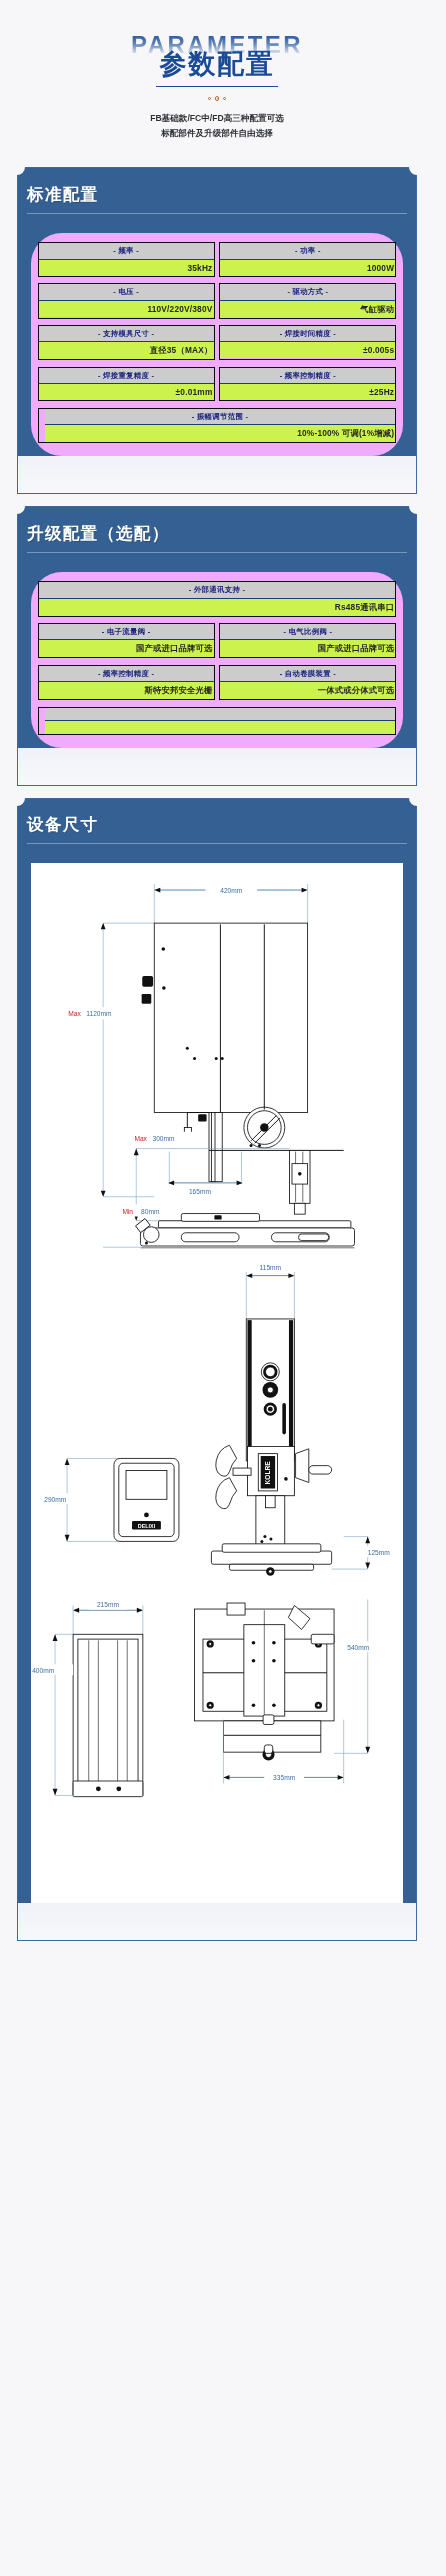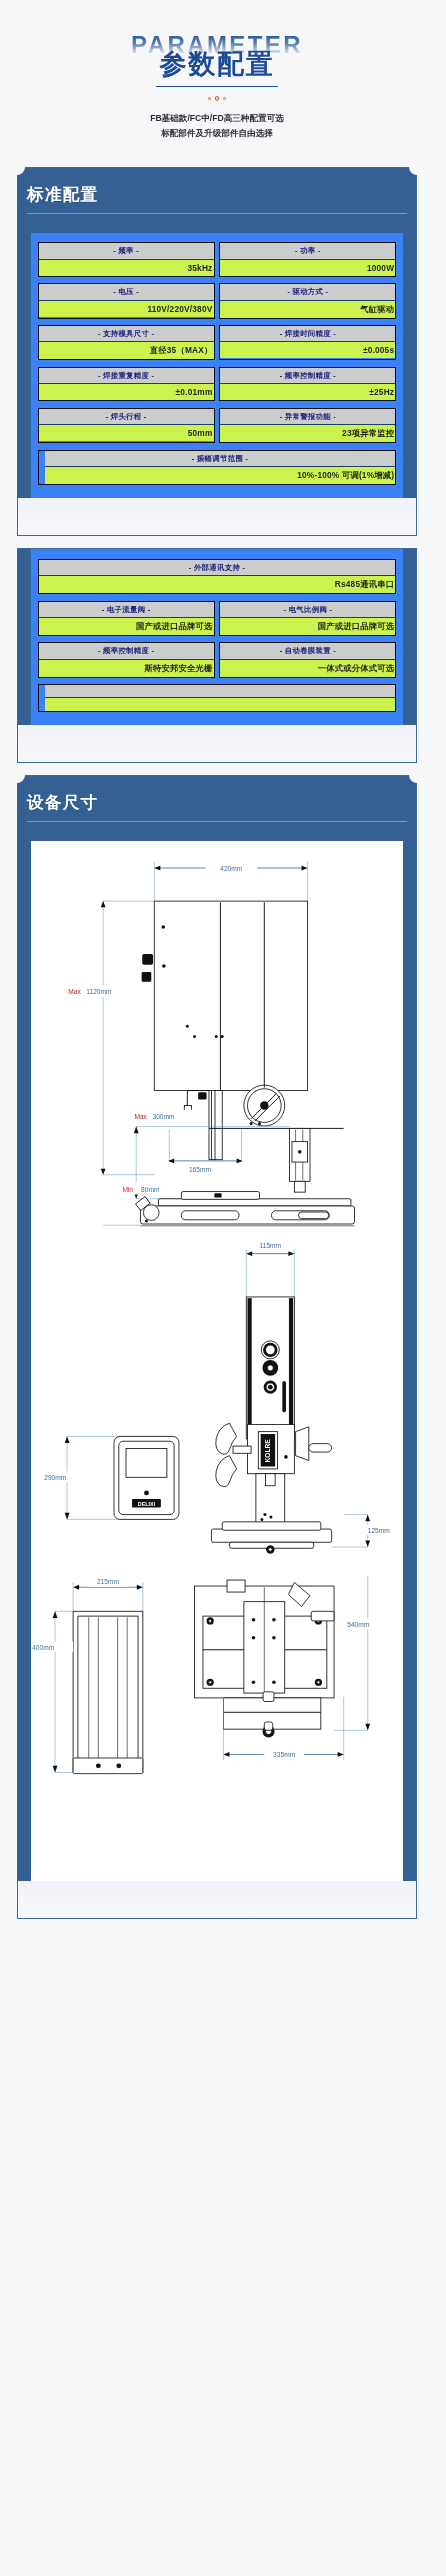--- a/index.html
+++ b/index.html
@@ -72,21 +72,21 @@
     font-size: 16.6px;
     font-weight: 800;
     color: #ffffff;
     letter-spacing: 1.2px;
     text-shadow: 0.6px 0.6px 0 rgba(0,0,0,.18);
     padding-bottom: 7px;
     border-bottom: 0.6px solid rgba(255,255,255,.35);
   }
   .card-head .head-pad { height: 13px; }
   .card-body { background: #356093; padding: 0 0 0; }
-  .spec-wrap { background: #3b82f6; margin: 0 13px; padding: 9.5px 7px 13px; }
+  .spec-wrap { background: #f0abfc; margin: 0 13px; padding: 9.5px 7px 13px; border-radius: 31px; }
   .card-foot { height: 37px; background: linear-gradient(180deg,#f0f2f8 0%, #f7f8fb 100%); }
 
   
   .spec-row { display: flex; gap: 4.7px; margin-bottom: 6.5px; }
   .spec-row:last-child { margin-bottom: 0; }
   .spec-cell { flex: 1 1 0; border: 1.2px solid #0d0d0d; }
   .spec-cell.full { flex: 1 1 100%; padding-left: 6px; }
   .spec-label {
     background: #cccccc;
     color: #1a237e;
@@ -187,44 +187,38 @@
           <div class="spec-cell">
             <div class="spec-label">- 焊接重复精度 -</div>
             <div class="spec-value">±0.01mm</div>
           </div>
           <div class="spec-cell">
             <div class="spec-label">- 频率控制精度 -</div>
             <div class="spec-value">±25Hz</div>
           </div>
         </div>
 
-        <div class="spec-row">
-          <div class="spec-cell">
-            <div class="spec-label">- 焊头行程 -</div>
-            <div class="spec-value">50mm</div>
-          </div>
-          <div class="spec-cell">
-            <div class="spec-label">- 异常警报功能 -</div>
-            <div class="spec-value">23项异常监控</div>
-          </div>
-        </div>
 
         <div class="spec-row">
           <div class="spec-cell full">
             <div class="spec-label">- 振幅调节范围 -</div>
             <div class="spec-value">10%-100% 可调(1%增减)</div>
           </div>
         </div>
 
       </div>
     </div>
     <div class="card-foot"></div>
   </div>
 
   <div class="card">
+    <div class="card-head">
+      <h2>升级配置（选配）</h2>
+      <div class="head-pad"></div>
+    </div>
     <div class="card-body">
       <div class="spec-wrap">
 
         <div class="spec-row">
           <div class="spec-cell">
             <div class="spec-label">- 外部通讯支持 -</div>
             <div class="spec-value">Rs485通讯串口</div>
           </div>
         </div>
 

